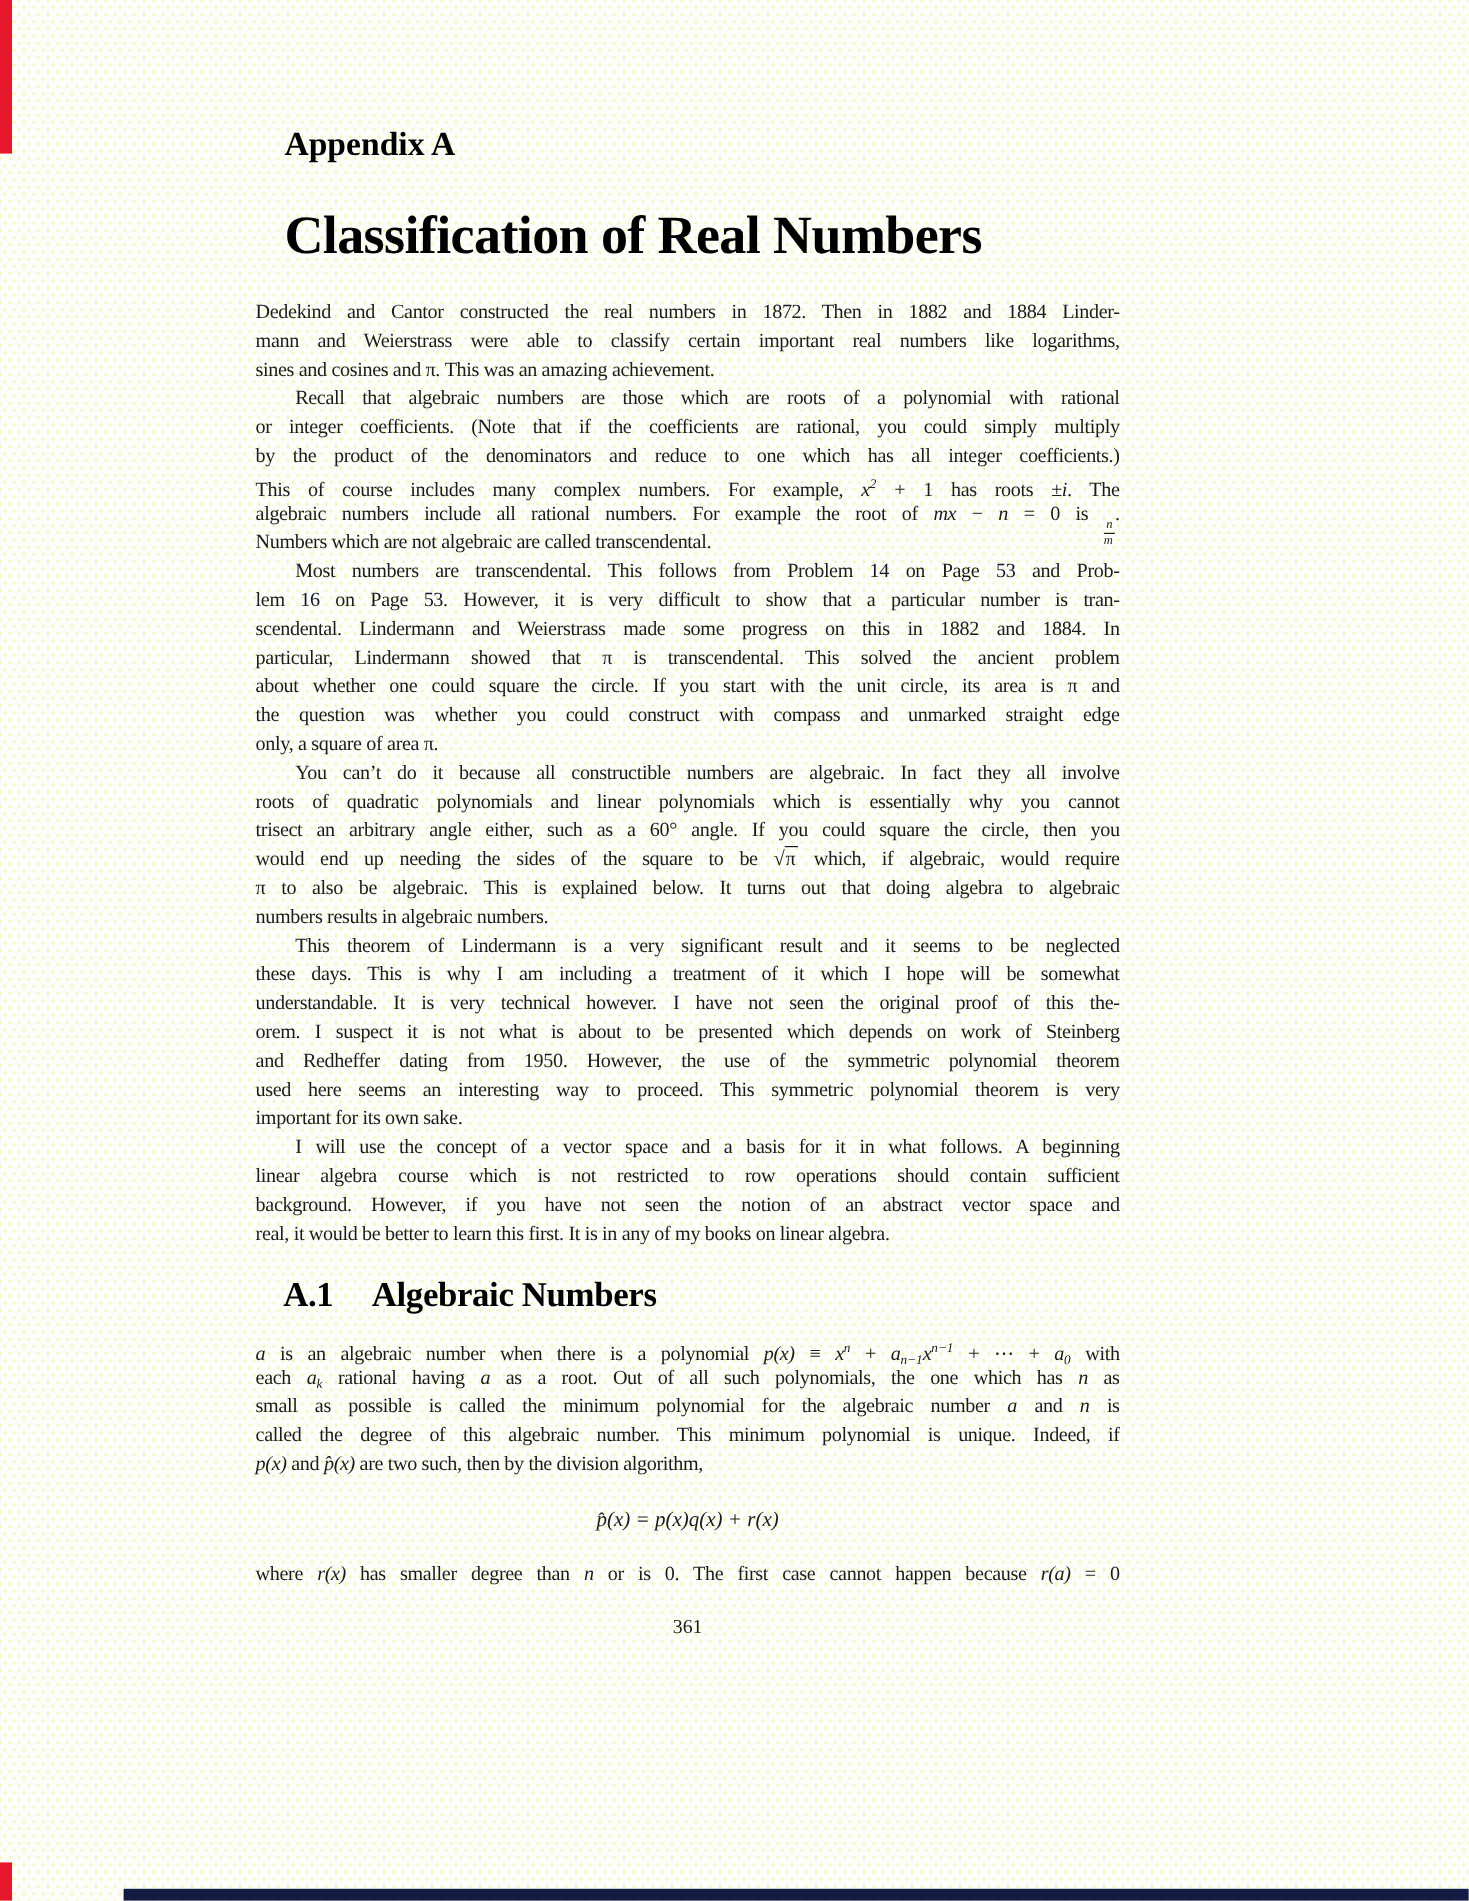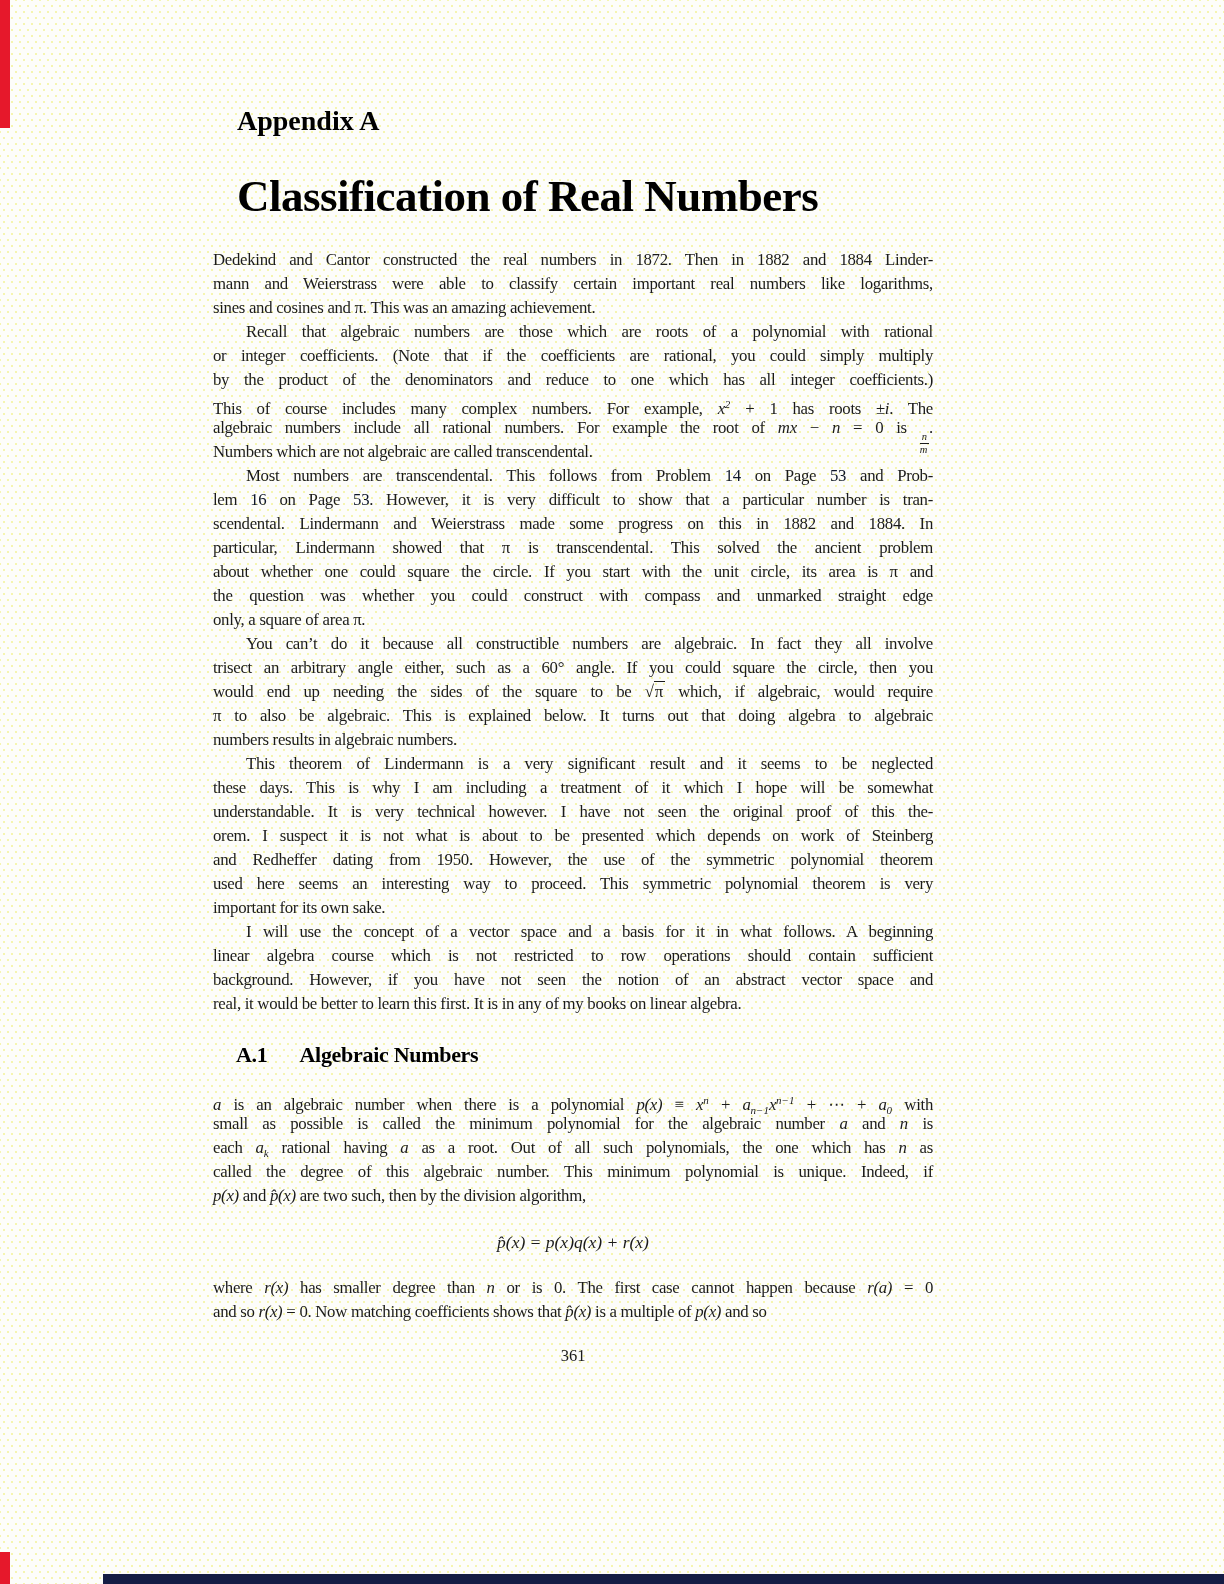--- a/index.html
+++ b/index.html
@@ -30,21 +30,21 @@
   .sup{font-size:11px;vertical-align:6px;font-style:italic;letter-spacing:0;}
   .sub{font-size:11px;vertical-align:-4px;font-style:italic;letter-spacing:0;}
   .link{color:#0f172a;cursor:pointer;}
   .frac{display:inline-flex;flex-direction:column;text-align:center;vertical-align:-7px;
         font-size:10.5px;line-height:10px;font-style:italic;letter-spacing:0;}
   .frac .num{border-bottom:1px solid #1b1b1b;padding:0 2px 1px 2px;}
   .frac .den{padding-top:1px;}
   .sqrt{white-space:nowrap;}
   .sqrt .rad{font-style:normal;}
   .sqrt .rand{border-top:1.2px solid #1b1b1b;padding:0 2px 0 1px;}
-  .section-heading{margin:22px 0 16px 23px;font-size:22px;line-height:34px;font-weight:bold;color:#000;
+  .section-heading{margin:22px 0 16px 23px;font-size:29px;line-height:34px;font-weight:bold;color:#000;
                    text-align:left;text-align-last:left;}
   .section-number{margin-right:32px;}
   .equation{height:28px;line-height:28px;margin:20px 0;text-align:center;text-align-last:center;
             font-size:17.5px;letter-spacing:0;}
   .page-number{margin-top:22px;text-align:center;text-align-last:center;font-size:16.5px;letter-spacing:0;}
 </style>
 </head>
 <body>
 
 <div class="edge red-top"></div>
@@ -75,20 +75,21 @@
         <div class="line indent"><span>Most numbers are transcendental. This follows from Problem </span><span class="link">14</span><span> on Page </span><span class="link">53</span><span> and Prob-</span></div>
         <div class="line"><span>lem </span><span class="link">16</span><span> on Page </span><span class="link">53</span><span>. However, it is very difficult to show that a particular number is tran-</span></div>
         <div class="line"><span>scendental. Lindermann and Weierstrass made some progress on this in 1882 and 1884. In</span></div>
         <div class="line"><span>particular, Lindermann showed that π is transcendental. This solved the ancient problem</span></div>
         <div class="line"><span>about whether one could square the circle. If you start with the unit circle, its area is π and</span></div>
         <div class="line"><span>the question was whether you could construct with compass and unmarked straight edge</span></div>
         <div class="line last"><span>only, a square of area π.</span></div>
       </div>
       <div class="para">
         <div class="line indent"><span>You can’t do it because all constructible numbers are algebraic. In fact they all involve</span></div>
+        <div class="line"><span>roots of quadratic polynomials and linear polynomials which is essentially why you cannot</span></div>
         <div class="line"><span>trisect an arbitrary angle either, such as a 60° angle. If you could square the circle, then you</span></div>
         <div class="line"><span>would end up needing the sides of the square to be </span><span class="sqrt"><span class="rad">√</span><span class="rand">π</span></span><span> which, if algebraic, would require</span></div>
         <div class="line"><span>π to also be algebraic. This is explained below. It turns out that doing algebra to algebraic</span></div>
         <div class="line last"><span>numbers results in algebraic numbers.</span></div>
       </div>
       <div class="para">
         <div class="line indent"><span>This theorem of Lindermann is a very significant result and it seems to be neglected</span></div>
         <div class="line"><span>these days. This is why I am including a treatment of it which I hope will be somewhat</span></div>
         <div class="line"><span>understandable. It is very technical however. I have not seen the original proof of this the-</span></div>
         <div class="line"><span>orem. I suspect it is not what is about to be presented which depends on work of Steinberg</span></div>
@@ -98,25 +99,24 @@
       </div>
       <div class="para">
         <div class="line indent"><span>I will use the concept of a vector space and a basis for it in what follows. A beginning</span></div>
         <div class="line"><span>linear algebra course which is not restricted to row operations should contain sufficient</span></div>
         <div class="line"><span>background. However, if you have not seen the notion of an abstract vector space and</span></div>
         <div class="line last"><span>real, it would be better to learn this first. It is in any of my books on linear algebra.</span></div>
       </div>
       <div class="section-heading"><span class="section-number">A.1</span><span class="section-title">Algebraic Numbers</span></div>
       <div class="para">
         <div class="line"><span class="i">a</span><span> is an algebraic number when there is a polynomial </span><span class="i">p(x)</span><span> ≡ </span><span class="i">x</span><span class="sup">n</span><span> + </span><span class="i">a</span><span class="sub">n−1</span><span class="i">x</span><span class="sup">n−1</span><span> + ⋯ + </span><span class="i">a</span><span class="sub">0</span><span> with</span></div>
+        <div class="line"><span>each </span><span class="i">a</span><span class="sub">k</span><span> rational having </span><span class="i">a</span><span> as a root. Out of all such polynomials, the one which has </span><span class="i">n</span><span> as</span></div>
         <div class="line"><span>small as possible is called the minimum polynomial for the algebraic number </span><span class="i">a</span><span> and </span><span class="i">n</span><span> is</span></div>
-        <div class="line"><span>each </span><span class="i">a</span><span class="sub">k</span><span> rational having </span><span class="i">a</span><span> as a root. Out of all such polynomials, the one which has </span><span class="i">n</span><span> as</span></div>
         <div class="line"><span>called the degree of this algebraic number. This minimum polynomial is unique. Indeed, if</span></div>
         <div class="line last"><span class="i">p(x)</span><span> and </span><span class="i">p̂(x)</span><span> are two such, then by the division algorithm,</span></div>
       </div>
       <div class="equation"><span class="i">p̂(x) = p(x)q(x) + r(x)</span></div>
       <div class="para">
         <div class="line"><span>where </span><span class="i">r(x)</span><span> has smaller degree than </span><span class="i">n</span><span> or is 0. The first case cannot happen because </span><span class="i">r(a)</span><span> = 0</span></div>
-        <div class="line last"><span>and so </span><span class="i">r(x)</span><span> = 0. Now matching coefficients shows that </span><span class="i">p̂(x)</span><span> is a multiple of </span><span class="i">p(x)</span><span> and so</span></div>
       </div>
     </div>
   <div class="page-number">361</div>
 </div>
 
 </body></html>

